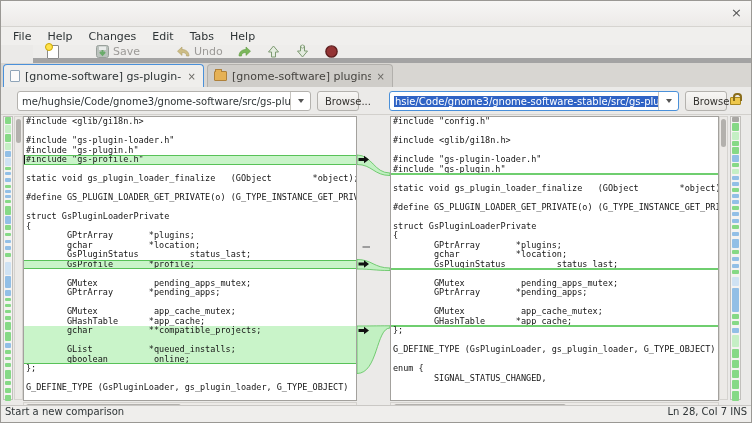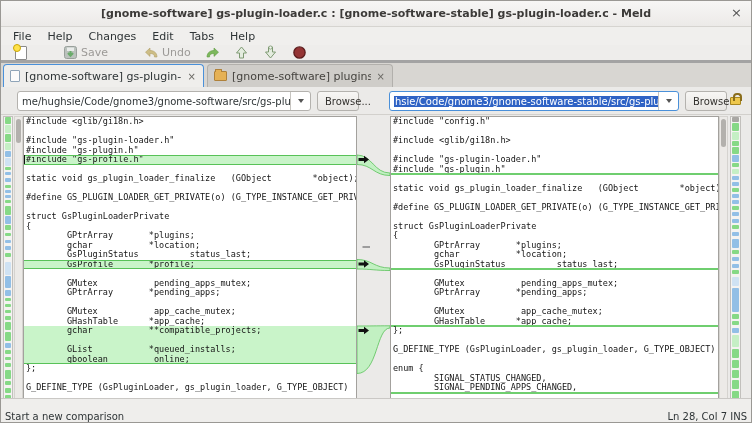--- a/index.html
+++ b/index.html
@@ -12,21 +12,21 @@
             display:flex;align-items:center;justify-content:center;position:relative;}
   .titlebar .title{font-size:11px;font-weight:bold;color:#3c3a38;}
   .win-close{position:absolute;right:9px;top:4px;font-size:13px;color:#555;cursor:default;line-height:16px;}
 
   
   .menubar{height:18px;display:flex;align-items:center;padding-left:4px;background:#f0efed;font-size:11px;}
   .menu-item{padding:1px 8px;}
 
   
   .toolbar{height:18px;display:flex;align-items:center;padding-left:10px;background:#eeedeb;
-           border-bottom:3px solid #a3a3a3;}
+           border-bottom:5px solid #a3a3a3;margin-left:32px;}
   .tbtn{display:flex;align-items:center;gap:3px;padding:0 4px;height:18px;}
   .tbtn .lbl{font-size:11px;color:#9c9a97;}
   .tb-gap{width:28px;}
   .tb-sm{width:6px;}
   .icon-new{width:12px;height:14px;background:#fff;border:1px solid #8a8a8a;border-radius:1px;position:relative;}
   .icon-new::after{content:"";position:absolute;left:-3px;top:-3px;width:6px;height:6px;border-radius:50%;
                    background:#ffe24a;border:1px solid #c9a606;}
   .icon-lockbody{position:relative;width:11px;height:8px;background:#eec84d;border:1px solid #a8871f;border-radius:1px;margin-top:5px;}
   .icon-lockbody::before{content:"";position:absolute;left:1.5px;top:-5px;width:5px;height:6px;
                    border:2px solid #8a6d1c;border-bottom:none;border-radius:4px 4px 0 0;}
@@ -69,31 +69,30 @@
         white-space:pre;tab-size:8;-moz-tab-size:8;color:#141414;position:relative;padding-left:2px;}
   .line.add{background:#c9f4c9;}
   .line.add-start::before{content:"";position:absolute;left:0;right:0;top:0;height:1px;background:#58c258;}
   .line.add-end::after{content:"";position:absolute;left:0;right:0;bottom:0;height:1px;background:#58c258;}
   .line.sep .sepbar{position:absolute;left:0;right:0;bottom:-1px;height:2px;background:#6fce6f;}
   .caretbar{position:absolute;left:0;top:0;bottom:0;width:1px;background:#111;}
 
   .gutter{position:absolute;top:1px;height:285px;background:#ebeae8;}
 
   
-  .statusbar{position:absolute;bottom:0;left:0;right:0;height:24px;background:#efeeec;border-top:1px solid #cac8c5;
-             display:flex;align-items:flex-end;font-size:10px;color:#2e3436;padding:0 4px;}
+  .statusbar{position:absolute;bottom:0;left:0;right:0;height:17px;background:#efeeec;border-top:1px solid #cac8c5;
+             display:flex;align-items:flex-start;font-size:10px;color:#2e3436;padding:0 4px;}
   .statusbar .pos{margin-left:auto;}
 </style>
 </head>
 <body>
 
 <div class="window">
 
   <div class="titlebar">
-    <span class="title">[gnome-software] gs-plugin-loader.c : [gnome-software-stable] gs-plugin-loader.c - Meld</span>
     <span class="win-close">×</span>
   </div>
 
   <div class="menubar" id="menubar">
       <div class="menu-item">File</div>
       <div class="menu-item">Help</div>
       <div class="menu-item">Changes</div>
       <div class="menu-item">Edit</div>
       <div class="menu-item">Tabs</div>
       <div class="menu-item">Help</div>
@@ -298,21 +297,20 @@
         <div class="line">	GPtrArray	*pending_apps;</div>
         <div class="line"></div>
         <div class="line">	GMutex		 app_cache_mutex;</div>
         <div class="line sep">	GHashTable	*app_cache;<span class="sepbar"></span></div>
         <div class="line">};</div>
         <div class="line"></div>
         <div class="line">G_DEFINE_TYPE (GsPluginLoader, gs_plugin_loader, G_TYPE_OBJECT)</div>
         <div class="line"></div>
         <div class="line">enum {</div>
         <div class="line">	SIGNAL_STATUS_CHANGED,</div>
-        <div class="line sep">	SIGNAL_PENDING_APPS_CHANGED,<span class="sepbar"></span></div>
       </div>
 
     <div class="vscroll" style="left:718px;">
       <div class="vthumb" style="top:2px;height:28px;"></div>
     </div>
 
     <div class="diffmap" id="map-right" style="left:729px;width:11px;">
         <div class="mapblock" style="top: 0px; height: 5px; background: rgb(169, 167, 164);"></div>
         <div class="mapblock" style="top: 6px; height: 8px; background: rgb(134, 217, 134);"></div>
         <div class="mapblock" style="top: 15px; height: 8px; background: rgb(197, 239, 197);"></div>

